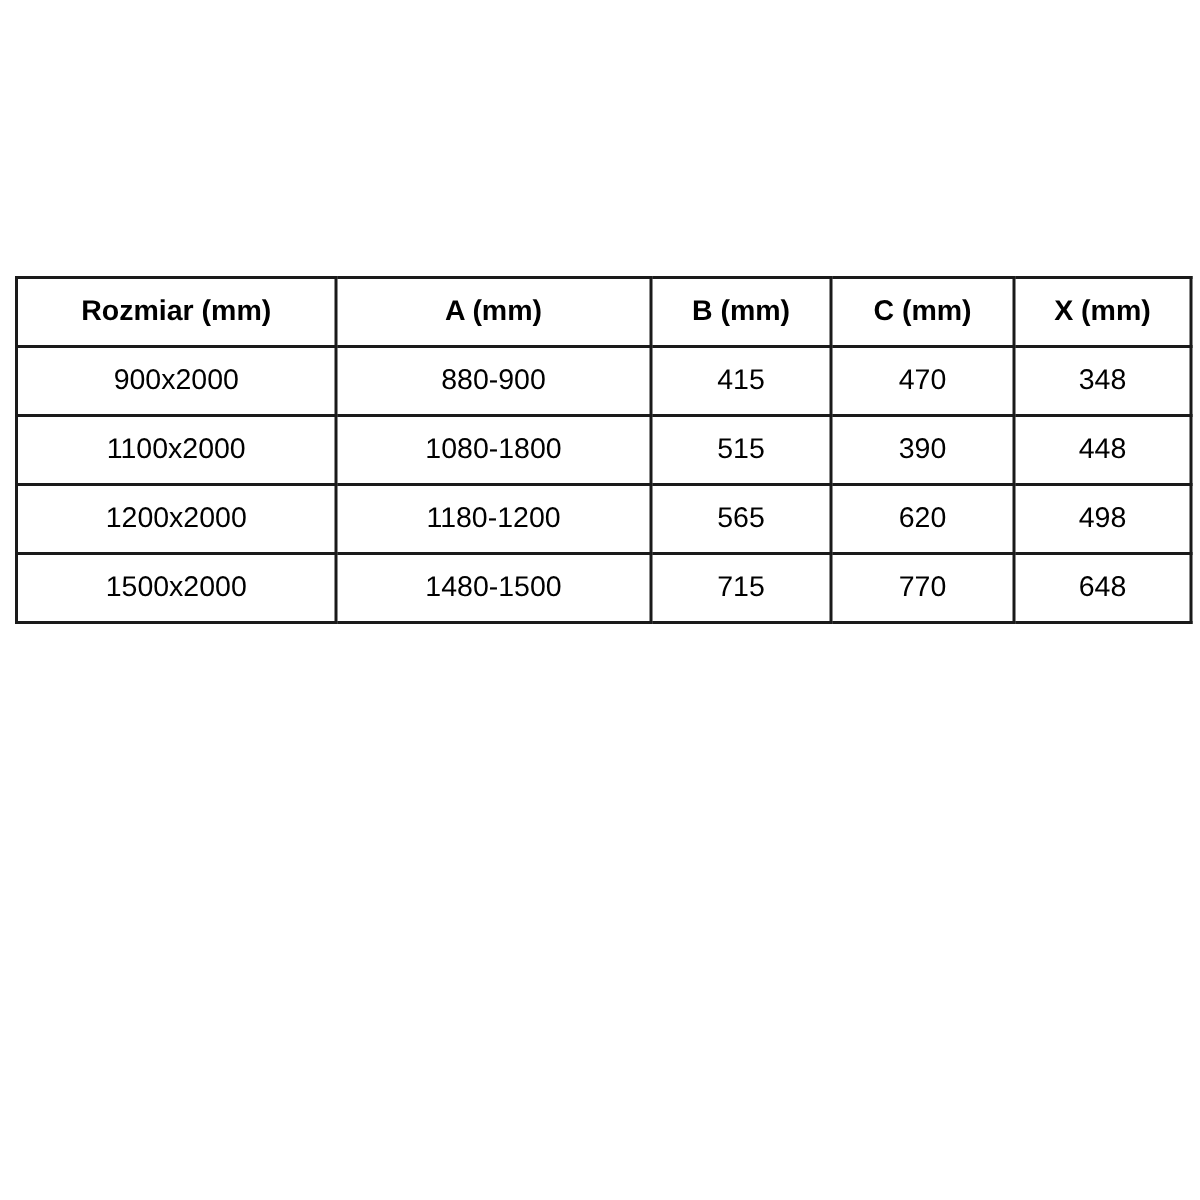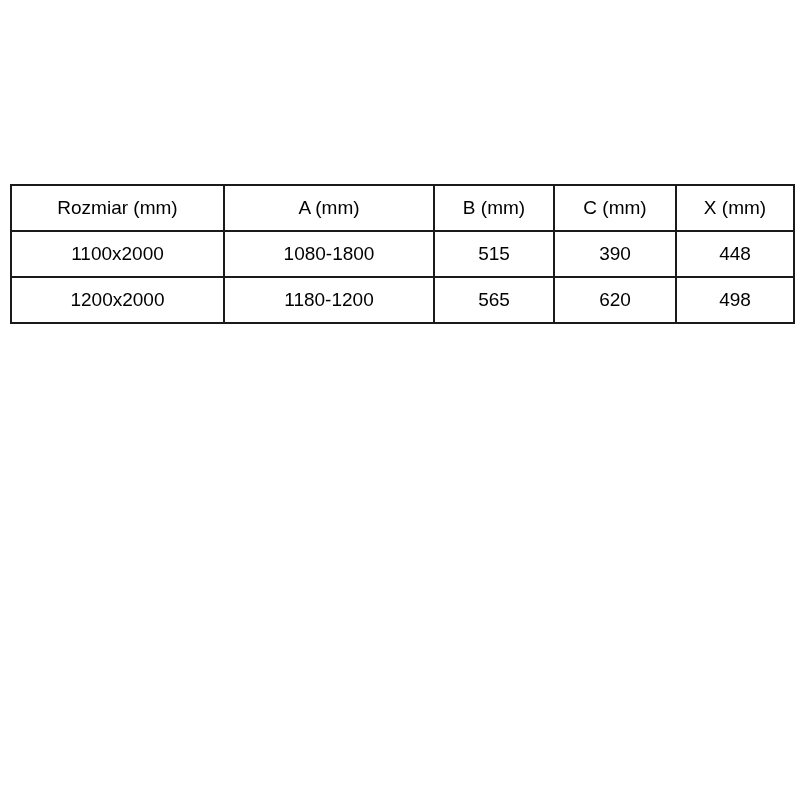--- a/index.html
+++ b/index.html
@@ -29,21 +29,21 @@
     border: 2px solid #1a1a1a;
     height: 44px;
     padding: 0;
     text-align: center;
     vertical-align: middle;
     color: #000000;
     font-size: 19px;
     white-space: nowrap;
   }
   table.size-table th {
-    font-weight: normal;
+    font-weight: bold;
   }
   table.size-table td {
     font-weight: normal;
   }
   table.size-table col.c1 { width: 213px; }
   table.size-table col.c2 { width: 210px; }
   table.size-table col.c3 { width: 120px; }
   table.size-table col.c4 { width: 122px; }
   table.size-table col.c5 { width: 118px; }
 </style>
@@ -63,28 +63,42 @@
       <tr id="header-row">
           <th>Rozmiar (mm)</th>
           <th>A (mm)</th>
           <th>B (mm)</th>
           <th>C (mm)</th>
           <th>X (mm)</th>
         </tr>
     </thead>
     <tbody id="table-body">
         <tr>
+          <td>900x2000</td>
+          <td>880-900</td>
+          <td>415</td>
+          <td>470</td>
+          <td>348</td>
+        </tr>
+        <tr>
           <td>1100x2000</td>
           <td>1080-1800</td>
           <td>515</td>
           <td>390</td>
           <td>448</td>
         </tr>
         <tr>
           <td>1200x2000</td>
           <td>1180-1200</td>
           <td>565</td>
           <td>620</td>
           <td>498</td>
         </tr>
+        <tr>
+          <td>1500x2000</td>
+          <td>1480-1500</td>
+          <td>715</td>
+          <td>770</td>
+          <td>648</td>
+        </tr>
       </tbody>
   </table>
 </div>
 
 </body></html>

